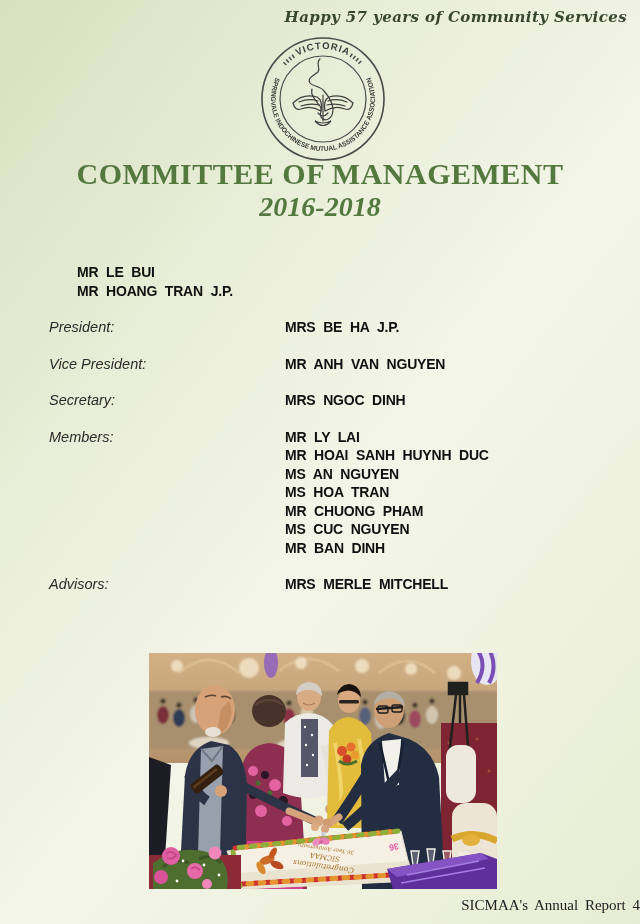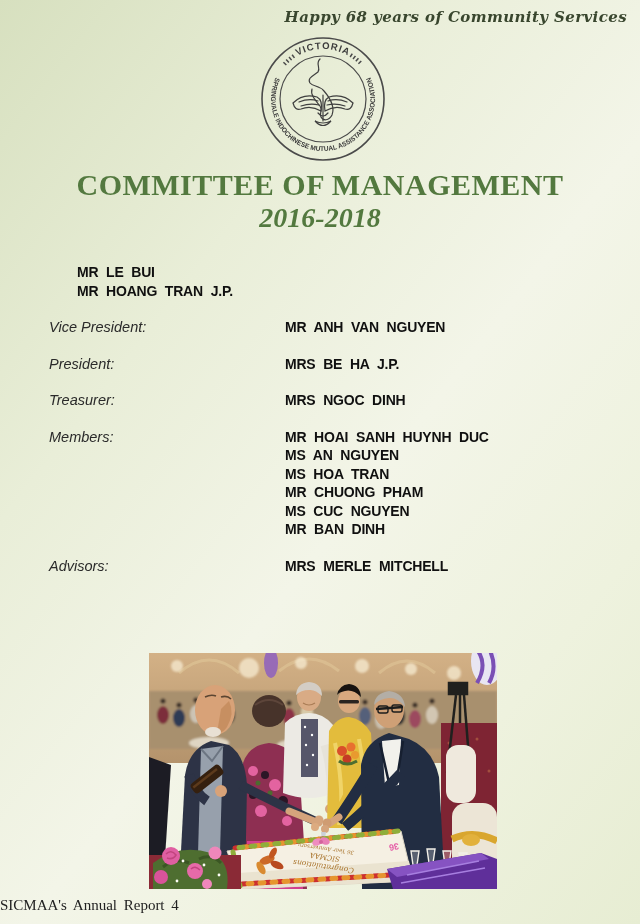--- a/index.html
+++ b/index.html
@@ -7,42 +7,42 @@
   .page{
     position:relative;width:640px;height:924px;overflow:hidden;
     background:linear-gradient(128deg,#d7e0bf 0%,#e9eed8 30%,#f3f5e8 55%,#eef2de 78%,#e7edd3 100%);
   }
   .header-note{
     position:absolute;top:8px;right:13px;
     font-family:"DejaVu Serif",serif;font-style:italic;font-weight:bold;
     font-size:15px;color:#39462e;letter-spacing:.4px;
   }
   .logo{position:absolute;left:257px;top:33px;width:132px;height:132px;}
-  .title-block{position:absolute;left:0;top:168px;width:640px;text-align:center;
+  .title-block{position:absolute;left:0;top:157px;width:640px;text-align:center;
     font-family:"Liberation Serif",serif;font-weight:bold;color:#53793f;}
   .title-line1{font-size:30px;letter-spacing:.5px;line-height:34px;}
   .title-line2{font-size:28px;line-height:32px;font-style:italic;}
   .committee{position:absolute;left:49px;top:263px;width:545px;}
   .c-row{display:flex;margin-bottom:18px;}
   .c-role{width:208px;font-size:14.5px;font-style:italic;color:#2a2a2a;line-height:18.5px;}
   .c-names{flex:1;margin-left:28px;}
   .c-name{font-size:14px;font-weight:bold;color:#101010;line-height:18.5px;
     letter-spacing:-.2px;word-spacing:4px;}
   .photo{position:absolute;left:149px;top:653px;width:348px;height:236px;}
   .footer{
-    position:absolute;left:0;top:897px;width:640px;text-align:left;
+    position:absolute;left:0;top:897px;width:640px;text-align:right;
     font-family:"Liberation Serif",serif;font-size:15px;color:#222;word-spacing:3px;
   }
 </style>
 </head>
 <body>
 
 <div class="page">
 
-  <div class="header-note">Happy 68 years of Community Services</div>
+  <div class="header-note">Happy 57 years of Community Services</div>
 
   <svg class="logo" viewBox="0 0 132 132">
     <circle cx="66" cy="66" r="61" fill="none" stroke="#4a4a4a" stroke-width="1.6"></circle>
     <circle cx="66" cy="66" r="43" fill="none" stroke="#4a4a4a" stroke-width="1.2"></circle>
     <defs>
       <path id="arcTop" d="M 30.64 30.64 A 50 50 0 0 1 101.36 30.64" fill="none"></path>
       <path id="arcRing" d="M 20.97 40 A 52 52 0 1 0 111.03 40" fill="none"></path>
     </defs>
     <text font-family="Liberation Sans, sans-serif" font-size="9.5" font-weight="bold" fill="#3d3d3d" letter-spacing="1">
       <textPath href="#arcTop" startOffset="50%" text-anchor="middle">VICTORIA</textPath>
@@ -74,40 +74,41 @@
   </div>
 
   <div class="committee">
       <div class="c-row">
         <div class="c-names">
           <div class="c-name">MR LE BUI</div>
           <div class="c-name">MR HOANG TRAN J.P.</div>
         </div>
       </div>
       <div class="c-row">
+        <div class="c-role">President:</div>
+        <div class="c-names">
+          <div class="c-name">MRS BE HA J.P.</div>
+        </div>
+      </div>
+      <div class="c-row">
         <div class="c-role">Vice President:</div>
         <div class="c-names">
           <div class="c-name">MR ANH VAN NGUYEN</div>
         </div>
       </div>
       <div class="c-row">
-        <div class="c-role">President:</div>
-        <div class="c-names">
-          <div class="c-name">MRS BE HA J.P.</div>
-        </div>
-      </div>
-      <div class="c-row">
-        <div class="c-role">Treasurer:</div>
+        <div class="c-role">Secretary:</div>
         <div class="c-names">
           <div class="c-name">MRS NGOC DINH</div>
         </div>
       </div>
       <div class="c-row">
         <div class="c-role">Members:</div>
         <div class="c-names">
+          <div class="c-name">MR LY LAI</div>
           <div class="c-name">MR HOAI SANH HUYNH DUC</div>
           <div class="c-name">MS AN NGUYEN</div>
           <div class="c-name">MS HOA TRAN</div>
           <div class="c-name">MR CHUONG PHAM</div>
           <div class="c-name">MS CUC NGUYEN</div>
           <div class="c-name">MR BAN DINH</div>
         </div>
       </div>
       <div class="c-row">
         <div class="c-role">Advisors:</div>

